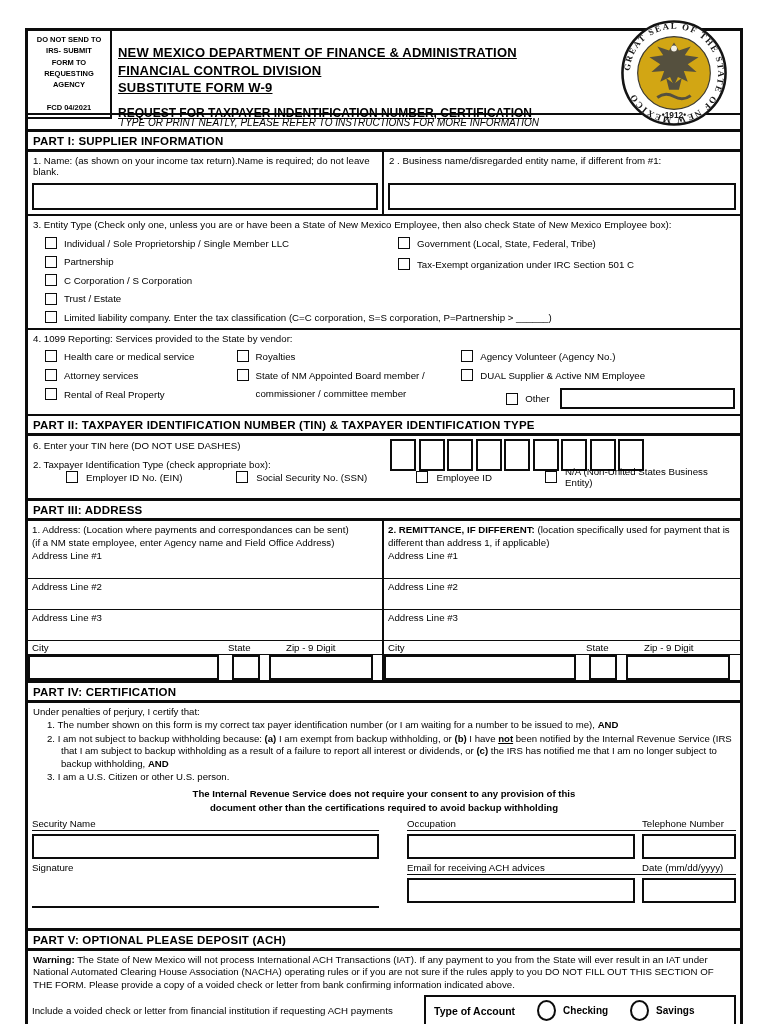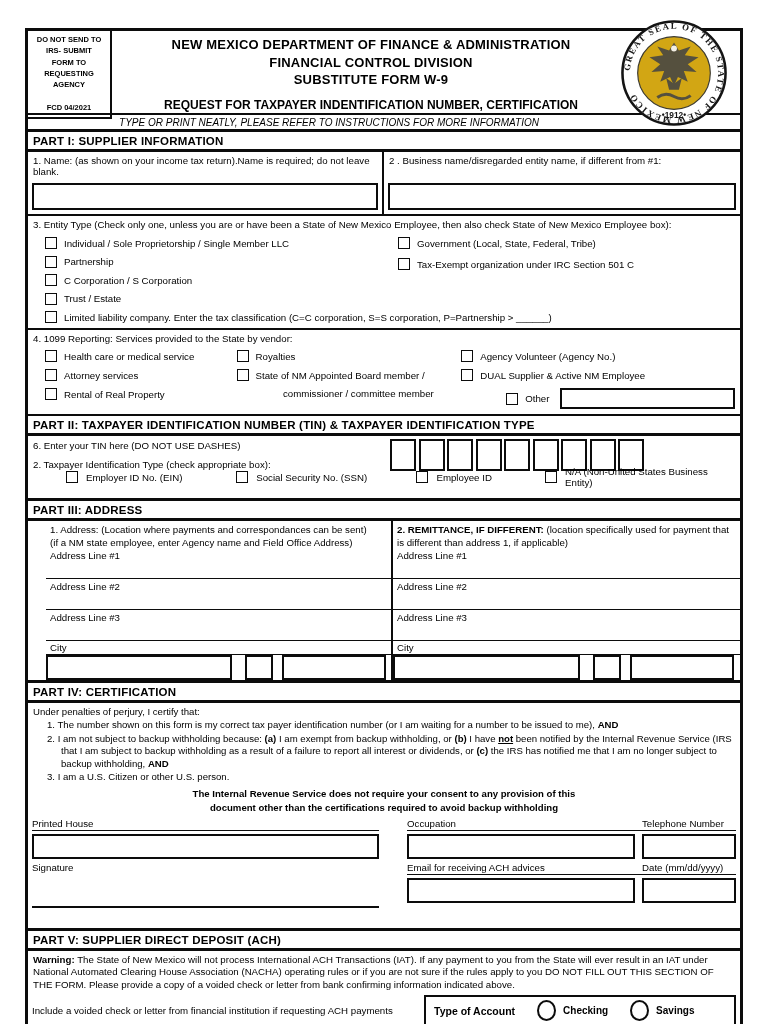--- a/index.html
+++ b/index.html
@@ -13,21 +13,21 @@
     border:3px solid #0c0c0c; background:#fff;
   }
   
   .header { position:relative; height:84px; border-bottom:2px solid #0c0c0c; }
   .corner-box {
     position:absolute; left:0; top:0; width:84px; height:88px;
     border-right:2.5px solid #0c0c0c; border-bottom:2.5px solid #0c0c0c;
     font-size:7.5px; font-weight:bold; text-align:center; padding-top:3px; line-height:1.5;
   }
   .corner-version { position:absolute; bottom:4px; left:0; right:0; text-align:center; font-size:7.5px; font-weight:bold; }
-  .titles { margin:0 116px 0 90px; text-align:center; padding-top:5px; }
+  .titles { margin:0 116px 0 90px; text-align:left; padding-top:13px;text-decoration:underline; }
   .t-main { font-weight:bold; font-size:13px; letter-spacing:0.2px; line-height:1.35; }
   .t-req  { font-weight:bold; font-size:12px; margin-top:9px; }
   .seal { position:absolute; right:12px; top:-12px; width:108px; height:108px; z-index:5; }
   .instr {
     text-align:center; font-style:italic; font-size:10px; padding:2px 110px 2px 0;
     border-bottom:3px solid #0c0c0c; height:17px;
   }
   
   .part-hdr {
     font-weight:bold; font-size:11.5px; padding:3px 5px 2px;
@@ -48,42 +48,42 @@
   
   .entity { border-bottom:2px solid #0c0c0c; padding:3px 5px 5px; }
   .entity-cols { display:flex; margin-top:7px; }
   .ecol-l { width:52%; padding-left:12px; }
   .ecol-r { flex:1; }
   .ecol-l .cbrow { margin-bottom:6.5px; }
   .ecol-r .cbrow { margin-bottom:9px; }
   .agency-box { border:2px solid #0c0c0c; width:118px; height:21px; margin-left:6px; flex:none; }
   
   .svc { border-bottom:2px solid #0c0c0c; padding:3px 5px 5px; }
-  .svc-cols { display:flex; margin-top:6px;text-align:center; }
+  .svc-cols { display:flex; margin-top:6px; }
   .scol1 { width:29%; padding-left:12px; }
   .scol2 { width:32%; }
   .scol3 { flex:1; }
   .svc .cbrow { margin-bottom:7px; }
   .svc-cont { margin-left:19px; font-size:9.7px; }
   .other-box { border:2px solid #0c0c0c; flex:1; height:21px; margin-left:4px; }
   
   .p2 { position:relative; height:62px; }
   .p2-l1 { position:absolute; left:5px; top:4px; }
   .p2-l2 { position:absolute; left:5px; top:23px; }
   .tins { position:absolute; right:96px; top:3px; display:flex; gap:2.5px; }
   .tin { width:26px; height:32px; border:2.2px solid #0c0c0c; }
   .type-row { position:absolute; left:38px; right:4px; bottom:10px; display:flex; align-items:center; }
   .type-item { display:flex; align-items:center; gap:8px; }
   
-  .addr { display:flex;padding-left:18px; }
+  .addr { display:flex; }
   .addr-col { width:50%; }
   .addr-col.first { border-right:2.5px solid #0c0c0c; }
   .a-top { height:58px; border-bottom:1.5px solid #0c0c0c; padding:2px 4px; font-size:9.7px; line-height:1.35; }
   .a-mid { height:31px; border-bottom:1.5px solid #0c0c0c; padding:2px 4px; font-size:9.7px; }
-  .csz-labels { display:flex; border-bottom:1.5px solid #0c0c0c; padding:1px 4px 0; font-size:9.7px; height:14px;flex-direction:column; }
+  .csz-labels { display:flex; border-bottom:1.5px solid #0c0c0c; padding:1px 4px 0; font-size:9.7px; height:14px; }
   .csz-city { flex:1; } .csz-state { width:58px; } .csz-zip { width:92px; }
   .csz-boxes { display:flex; height:25px; }
   .box-city { width:54%; } .box-state { width:28px; margin-left:13px; } .box-zip { width:104px; margin-left:9px; }
   
   .cert { font-size:9.6px; padding:3px 5px 0; line-height:1.3; }
   .cert-item { padding-left:28px; text-indent:-14px; margin-top:1px; }
   .cert-note { text-align:center; font-weight:bold; margin:3px 0 2px; line-height:1.45; }
   .uline { text-decoration:underline; }
   .f-row { display:flex; padding:0 4px; margin-top:3px; }
   .f-left { width:352px; } .f-mid { width:252px; margin-left:28px; } .f-right { width:94px; margin-left:auto; }
@@ -319,21 +319,21 @@
     <div class="cert-item"><span>1. The number shown on this form is my correct tax payer identification number (or I am waiting for a number to be issued to me), </span><b>AND</b></div>
     <div class="cert-item"><span>2. I am not subject to backup withholding because: </span><b>(a)</b><span> I am exempt from backup withholding, or </span><b>(b)</b><span> I have </span><b class="uline">not</b><span> been notified by the Internal Revenue Service (IRS that I am subject to backup withholding as a result of a failure to report all interest or dividends, or </span><b>(c)</b><span> the IRS has notified me that I am no longer subject to backup withholding, </span><b>AND</b></div>
     <div class="cert-item">3. I am a U.S. Citizen or other U.S. person.</div>
     <div class="cert-note">
       <div>The Internal Revenue Service does not require your consent to any provision of this</div>
       <div>document other than the certifications required to avoid backup withholding</div>
     </div>
   </div>
   <div class="f-row">
     <div class="f-left">
-      <div class="f-label u">Printed House</div>
+      <div class="f-label u">Security Name</div>
       <div class="ibox f-box" style="width:347px;"></div>
     </div>
     <div class="f-mid">
       <div class="f-label u">Occupation</div>
       <div class="ibox f-box" style="width:228px;"></div>
     </div>
     <div class="f-right">
       <div class="f-label u">Telephone Number</div>
       <div class="ibox f-box" style="width:94px;"></div>
     </div>
@@ -346,21 +346,21 @@
     <div class="f-mid">
       <div class="f-label u">Email for receiving ACH advices</div>
       <div class="ibox f-box" style="width:228px;"></div>
     </div>
     <div class="f-right">
       <div class="f-label u">Date (mm/dd/yyyy)</div>
       <div class="ibox f-box" style="width:94px;"></div>
     </div>
   </div>
 
-  <div class="part-hdr bt">PART V: SUPPLIER DIRECT DEPOSIT (ACH)</div>
+  <div class="part-hdr bt">PART V: OPTIONAL PLEASE DEPOSIT (ACH)</div>
   <div class="warn"><b>Warning:</b><span> The State of New Mexico will not process International ACH Transactions (IAT). If any payment to you from the State will ever result in an IAT under National Automated Clearing House Association (NACHA) operating rules or if you are not sure if the rules apply to you DO NOT FILL OUT THIS SECTION OF THE FORM. Please provide a copy of a voided check or letter from bank confirming information indicated above.</span></div>
   <div class="ach-row">
     <div class="include">Include a voided check or letter from financial institution if requesting ACH payments</div>
     <div class="acct-box">
       <span class="acct-label">Type of Account</span>
       <span class="radio"></span>
       <span class="radio-label">Checking</span>
       <span class="radio"></span>
       <span class="radio-label">Savings</span>
     </div>

